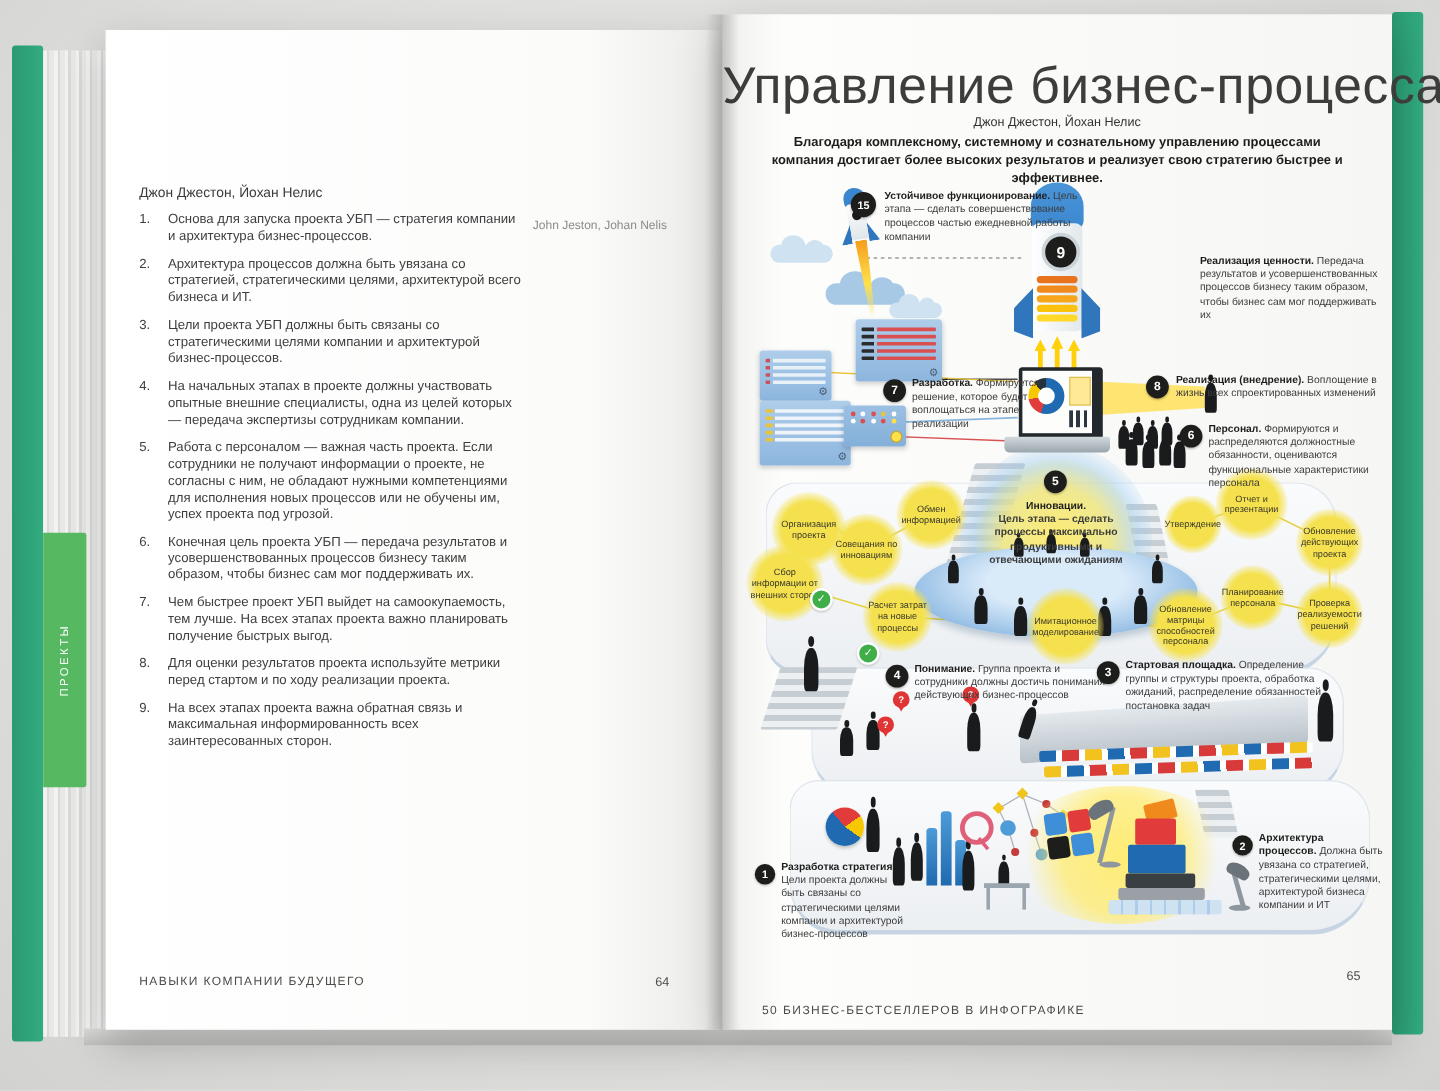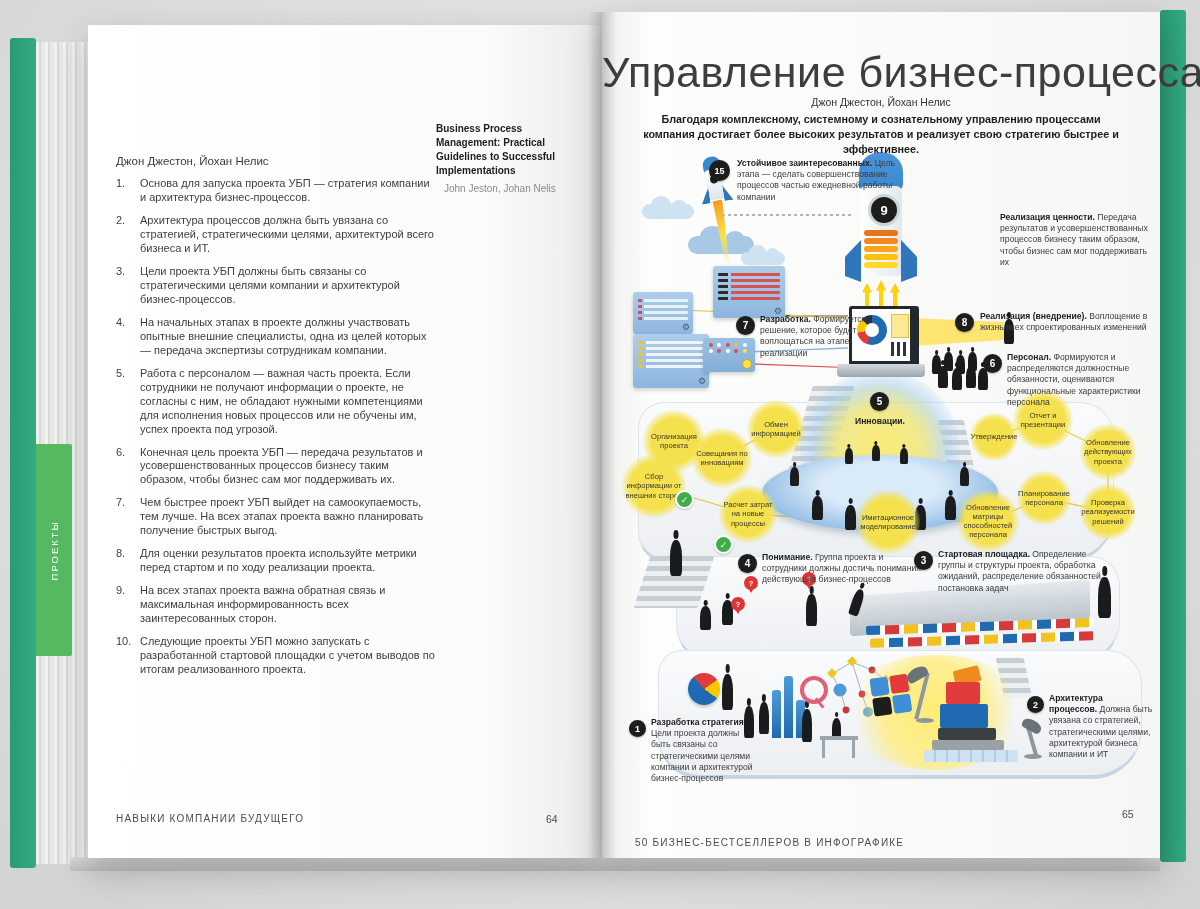--- a/index.html
+++ b/index.html
@@ -104,27 +104,22 @@
         <span>Чем быстрее проект УБП выйдет на самоокупаемость, тем лучше. На всех этапах проекта важно планировать получение быстрых выгод.</span>
       </div>
     <div class="li">
         <span class="n">8.</span>
         <span>Для оценки результатов проекта используйте метрики перед стартом и по ходу реализации проекта.</span>
       </div>
     <div class="li">
         <span class="n">9.</span>
         <span>На всех этапах проекта важна обратная связь и максимальная информированность всех заинтересованных сторон.</span>
       </div>
-    <div class="li">
-        <span class="n">10.</span>
-        <span>Следующие проекты УБП можно запускать с разработанной стартовой площадки с учетом выводов по итогам реализованного проекта.</span>
-      </div>
-  </div>
-
-  <div class="abs en-title" style="left:348px;top:97px;width:132px">Business Process Management: Practical Guidelines to Successful Implementations</div>
+  </div>
+
   <div class="abs en-auth" style="left:356px;top:156px;width:132px">John Jeston, Johan Nelis</div>
 
   <div class="abs foot" style="left:28px;top:788px">НАВЫКИ КОМПАНИИ БУДУЩЕГО</div>
   <div class="abs pnum" style="left:458px;top:788px">64</div>
 </div>
 
 <div class="abs spine" style="left:588px;top:12px;width:28px;height:846px;z-index:7"></div>
 
 <div class="abs page rpage" style="left:602px;top:12px;width:558px;height:846px"></div>
 
@@ -376,35 +371,35 @@
   <div class="abs" style="left:2px;top:36px;width:48px;height:24px;background:#1f6ab0;border-radius:2px"></div>
   <div class="abs" style="left:0;top:60px;width:58px;height:12px;background:#3a3f44;border-radius:2px"></div>
   <div class="abs" style="left:-6px;top:72px;width:72px;height:10px;background:#9aa0a6;border-radius:2px"></div>
   <div class="abs" style="left:-14px;top:82px;width:94px;height:12px;background:repeating-linear-gradient(90deg,#cfe2f2 0 10px,#aecdea 10px 12px);border-radius:2px"></div>
 </div>
 <div class="abs" style="left:1030px;top:726px;width:4px;height:30px;background:#8e979e;transform:rotate(-16deg);z-index:3"></div>
 <div class="abs" style="left:1022px;top:720px;width:20px;height:11px;background:#6a737a;border-radius:50% 50% 4px 4px;transform:rotate(28deg);z-index:3"></div>
 <div class="abs" style="left:1024px;top:754px;width:18px;height:5px;background:#8e979e;border-radius:50%;z-index:3"></div>
 
 <div class="stepnum abs" style="left:709px;top:160px;width:21px;height:21px;font-size:9px">15</div>
-<div class="step abs" style="left:737px;top:158px;width:180px"><b>Устойчивое заинтересованных.</b> <span>Цель этапа — сделать совершенствование процессов частью ежедневной работы компании</span></div>
+<div class="step abs" style="left:737px;top:158px;width:180px"><b>Устойчивое функционирование.</b> <span>Цель этапа — сделать совершенствование процессов частью ежедневной работы компании</span></div>
 
 <div class="step abs" style="left:1000px;top:212px;width:158px"><b>Реализация ценности.</b> <span>Передача результатов и усовершенствованных процессов бизнесу таким образом, чтобы бизнес сам мог поддерживать их</span></div>
 
 <div class="stepnum abs" style="left:955px;top:313px;width:19px;height:19px">8</div>
 <div class="step abs" style="left:980px;top:311px;width:172px"><b>Реализация (внедрение).</b> <span>Воплощение в жизнь всех спроектированных изменений</span></div>
 
 <div class="stepnum abs" style="left:736px;top:316px;width:19px;height:19px">7</div>
 <div class="step abs" style="left:760px;top:314px;width:126px"><b>Разработка.</b> <span>Формируется решение, которое будет воплощаться на этапе реализации</span></div>
 
 <div class="stepnum abs" style="left:983px;top:354px;width:19px;height:19px">6</div>
 <div class="step abs" style="left:1007px;top:352px;width:152px"><b>Персонал.</b> <span>Формируются и распределяются должностные обязанности, оцениваются функциональные характеристики персонала</span></div>
 
 <div class="stepnum abs" style="left:870px;top:392px;width:19px;height:19px">5</div>
-<div class="step abs" style="left:824px;top:416px;width:112px;text-align:center;font-weight:bold"><b>Инновации.</b><br></div>
+<div class="step abs" style="left:824px;top:416px;width:112px;text-align:center;font-weight:bold"><b>Инновации.</b><br><span>Цель этапа — сделать процессы максимально продуктивными и отвечающими ожиданиям</span></div>
 
 <div class="stepnum abs" style="left:738px;top:554px;width:19px;height:19px">4</div>
 <div class="step abs" style="left:762px;top:552px;width:162px"><b>Понимание.</b> <span>Группа проекта и сотрудники должны достичь понимания действующих бизнес-процессов</span></div>
 
 <div class="stepnum abs" style="left:914px;top:551px;width:19px;height:19px">3</div>
 <div class="step abs" style="left:938px;top:549px;width:172px"><b>Стартовая площадка.</b> <span>Определение группы и структуры проекта, обработка ожиданий, распределение обязанностей, постановка задач</span></div>
 
 <div class="stepnum abs" style="left:629px;top:720px;width:17px;height:17px;font-size:9px">1</div>
 <div class="step abs" style="left:651px;top:717px;width:102px"><b>Разработка стратегия.</b> <span>Цели проекта должны быть связаны со стратегическими целями компании и архитектурой бизнес-процессов</span></div>
 

